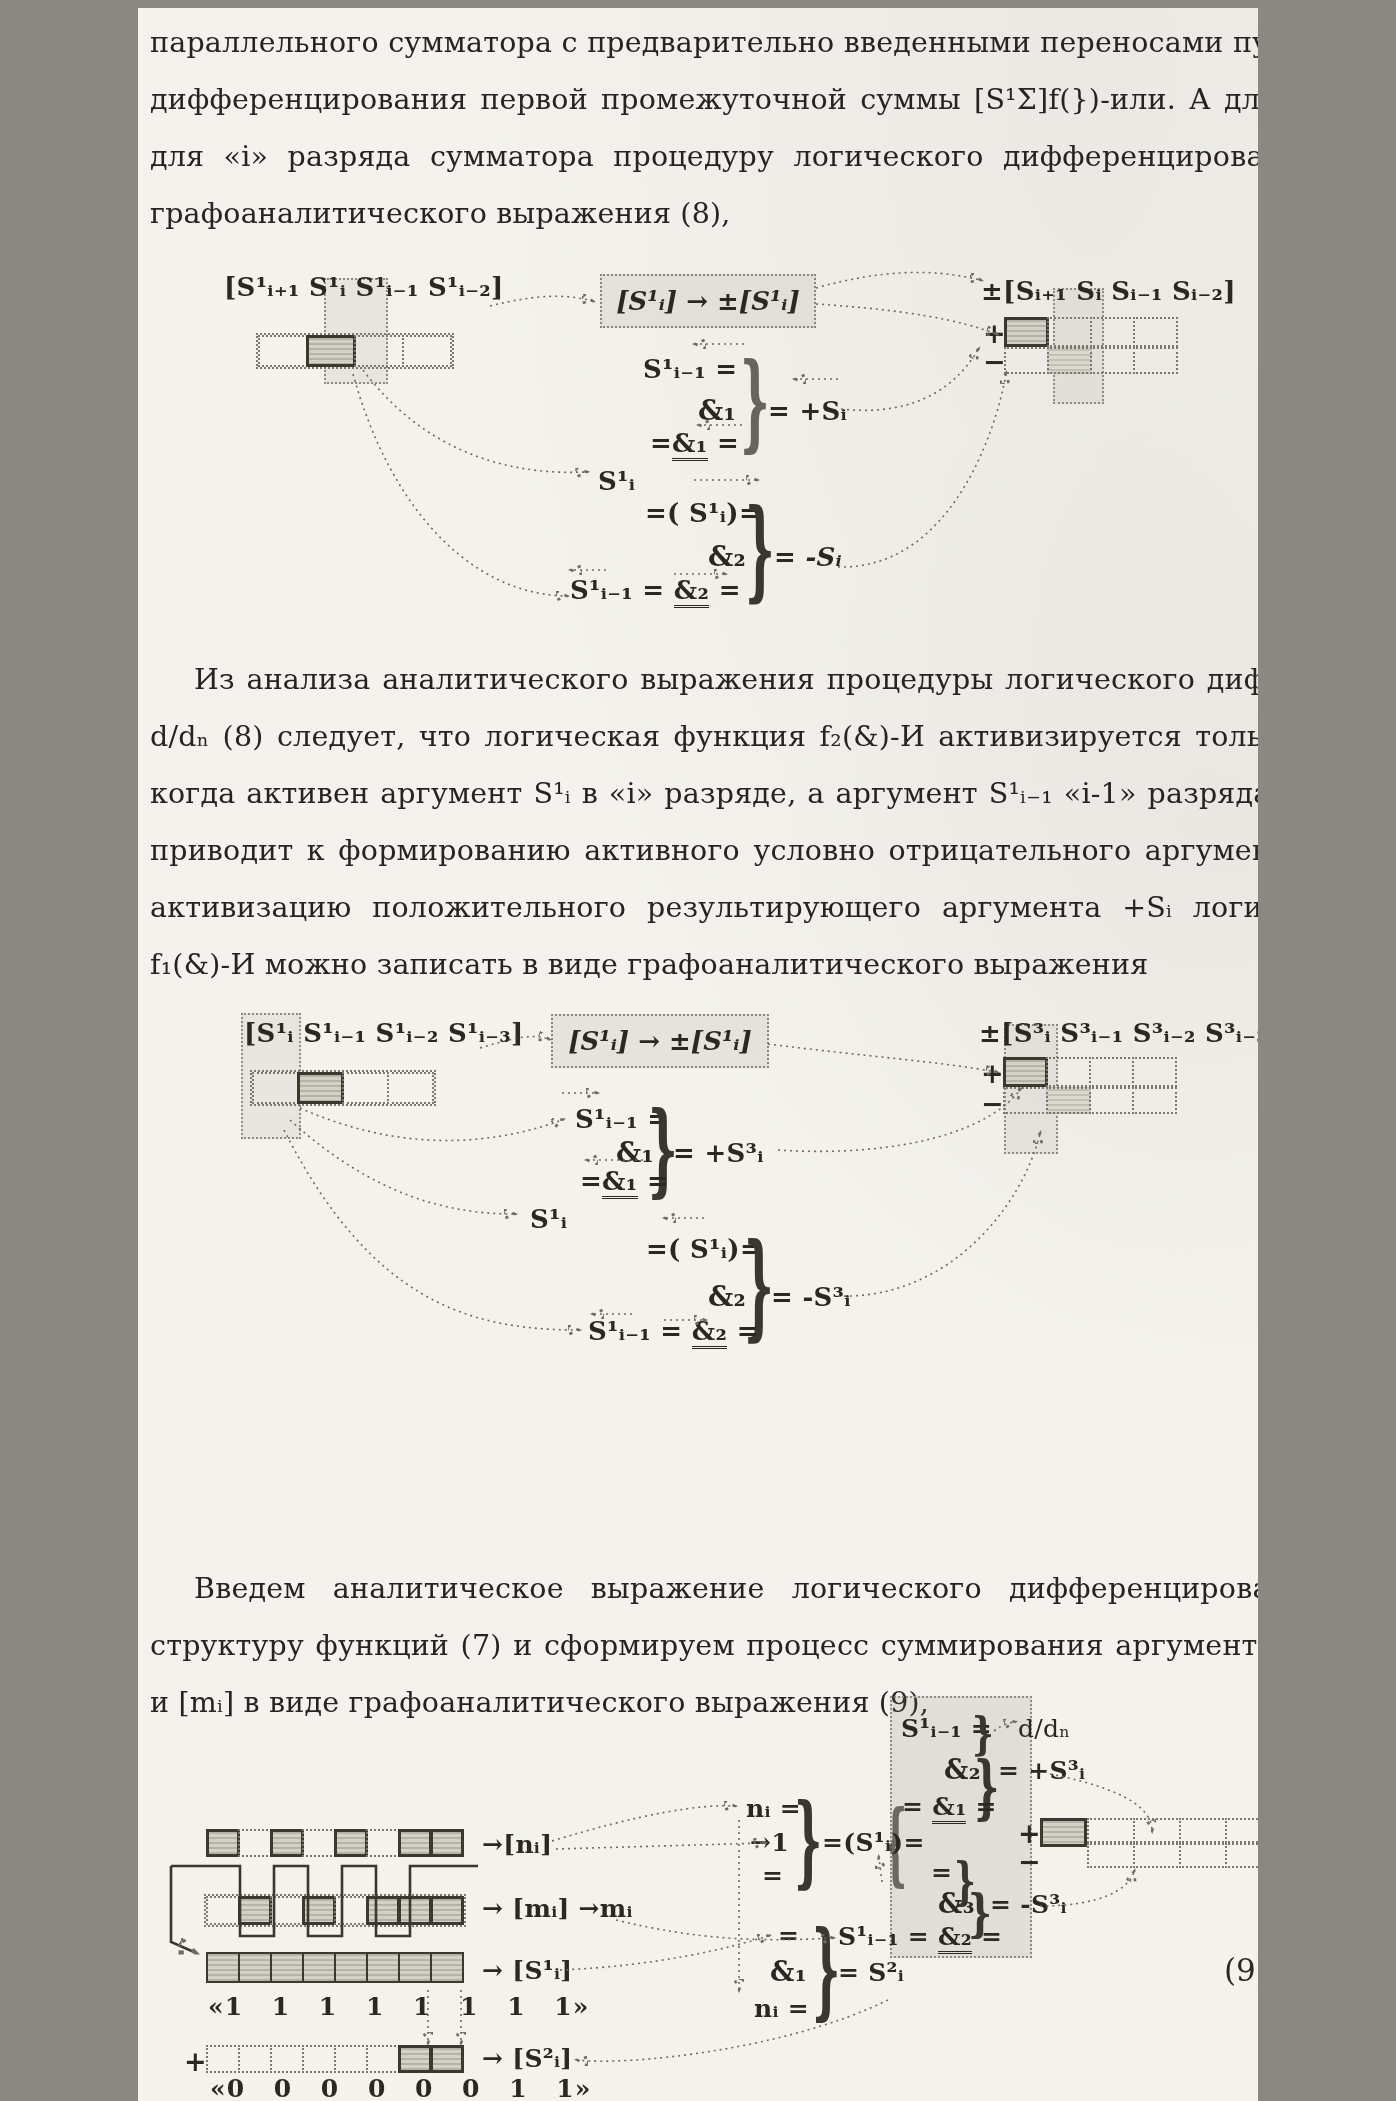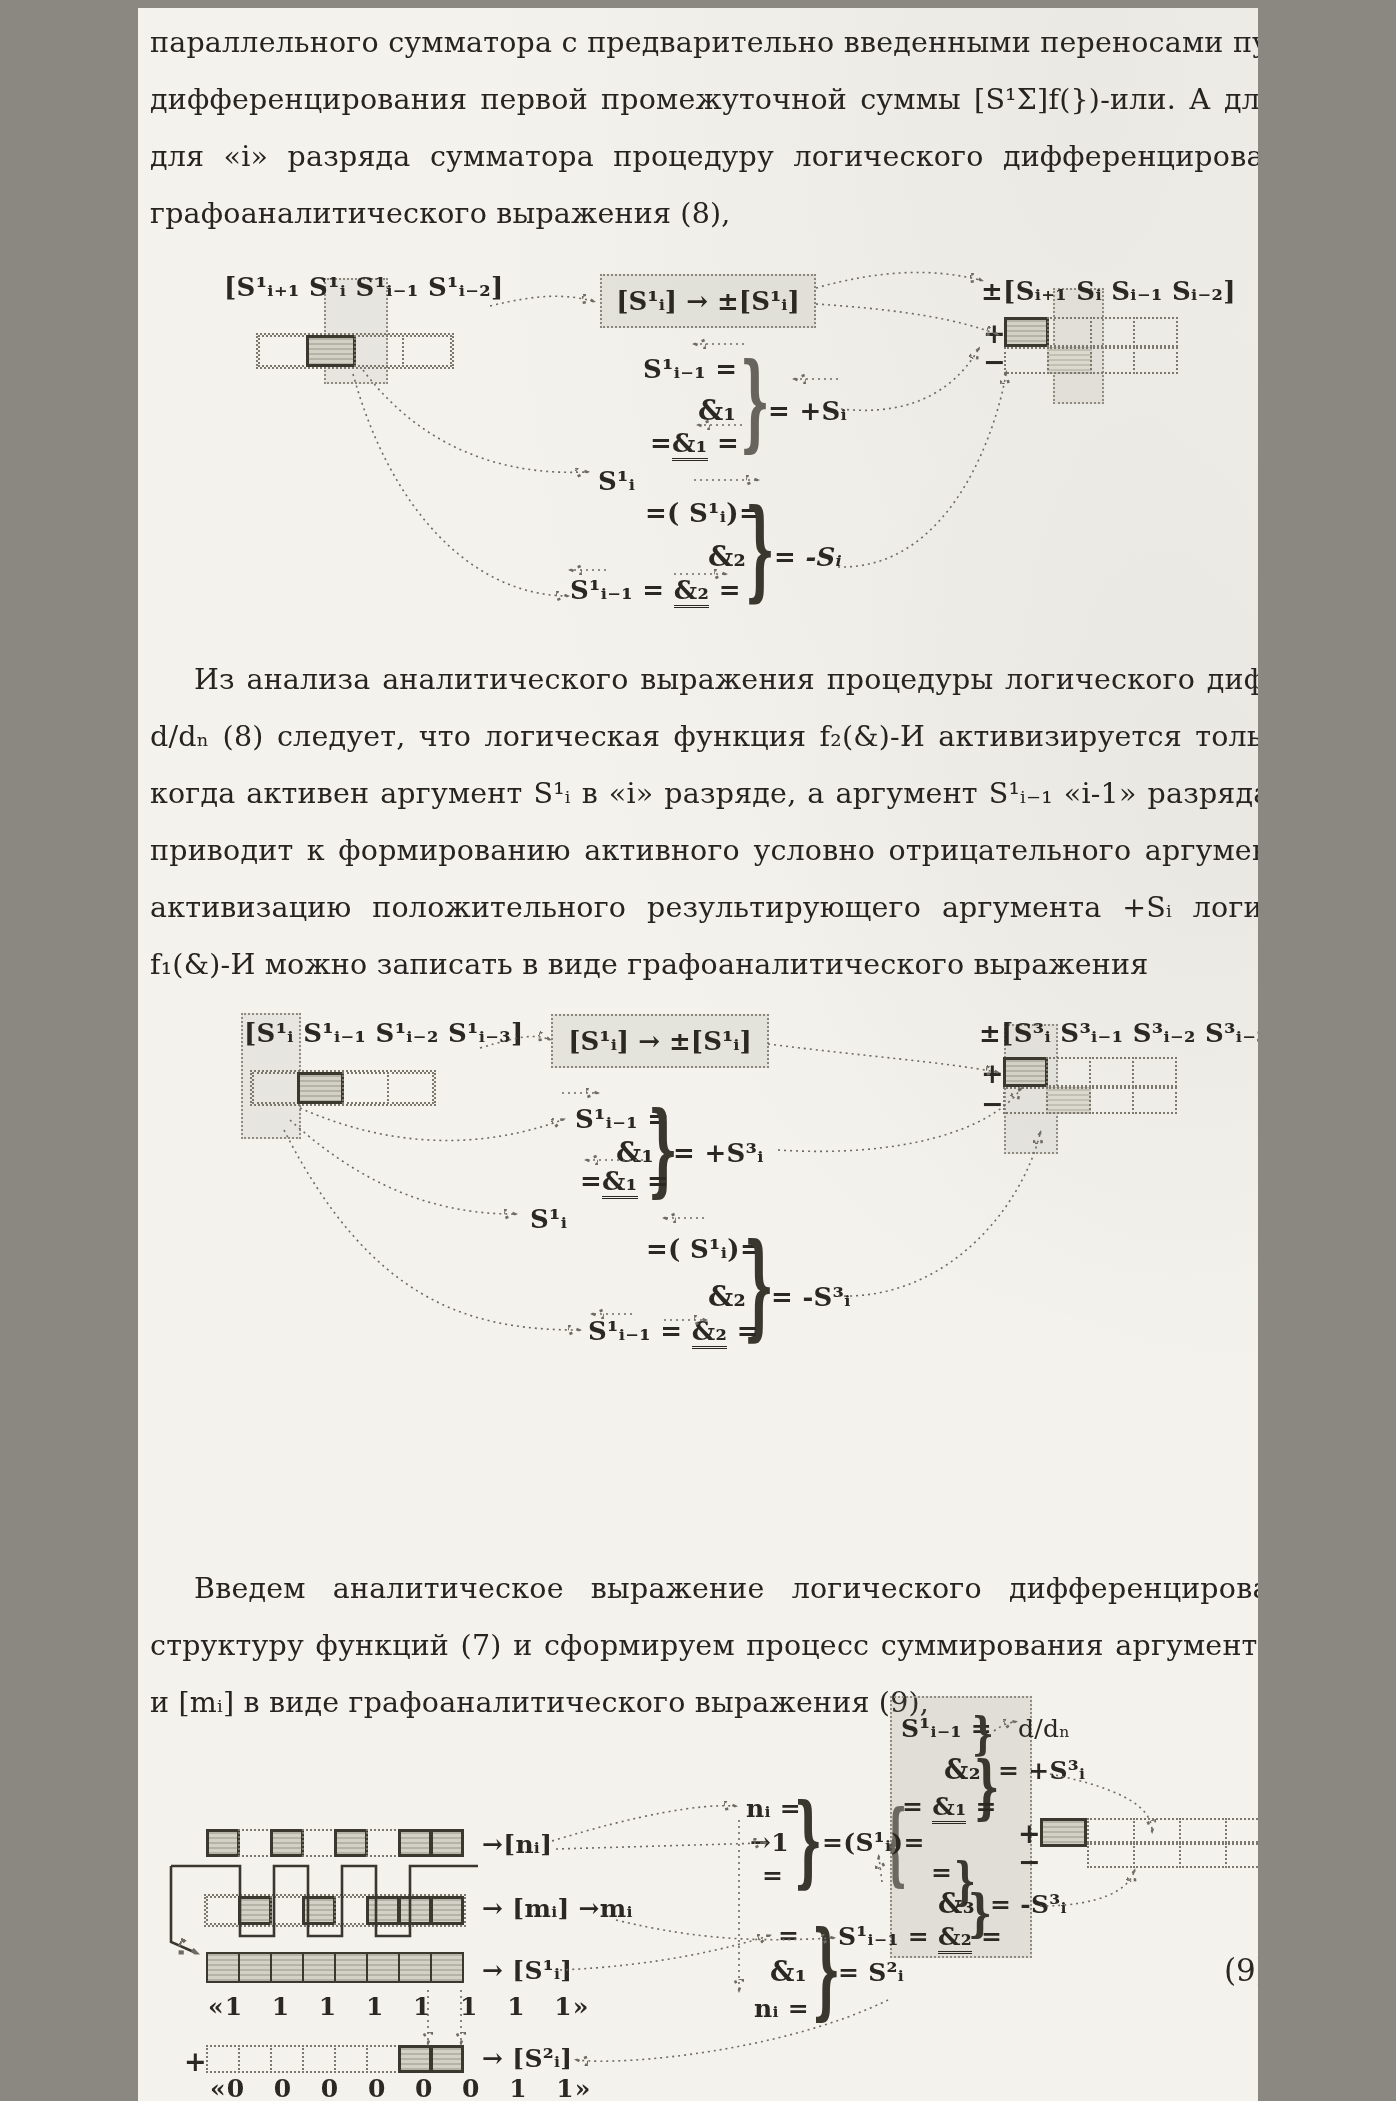--- a/index.html
+++ b/index.html
@@ -24,21 +24,21 @@
   }
   .f .ul{border-bottom:3px double #2b2823;}
   .num{position:absolute;font-size:31px;color:#2b2823;}
   .brace{
     position:absolute;font-weight:bold;color:#3a372f;line-height:1;
     transform-origin:top left;display:inline-block;
   }
   .dbox{
     position:absolute;border:2px dotted #8a867c;background:rgba(125,120,108,0.12);
     text-align:left;font-weight:bold;font-size:26px;color:#2b2823;
-    display:flex;align-items:center;justify-content:center;white-space:nowrap;
+    display:flex;align-items:center;justify-content:center;white-space:nowrap;font-style:italic;
   }
   .vcol{position:absolute;border:2px dotted #8f8b81;background:rgba(125,120,108,0.10);}
   .shadebox{position:absolute;border:2px dotted #8f8b81;background:rgba(125,120,108,0.16);}
   .reg{position:absolute;display:flex;}
   .reg.outline{border:2px dotted #7c786e;}
   .cell{box-sizing:border-box;border:2px dotted #7c786e;background:transparent;}
   .cell + .cell{margin-left:-2px;}
   .cell.shaded{
     background:repeating-linear-gradient(180deg,#b5b2a8 0 2px,#d3d0c6 2px 5px);
     border:3px solid #3b382f;

